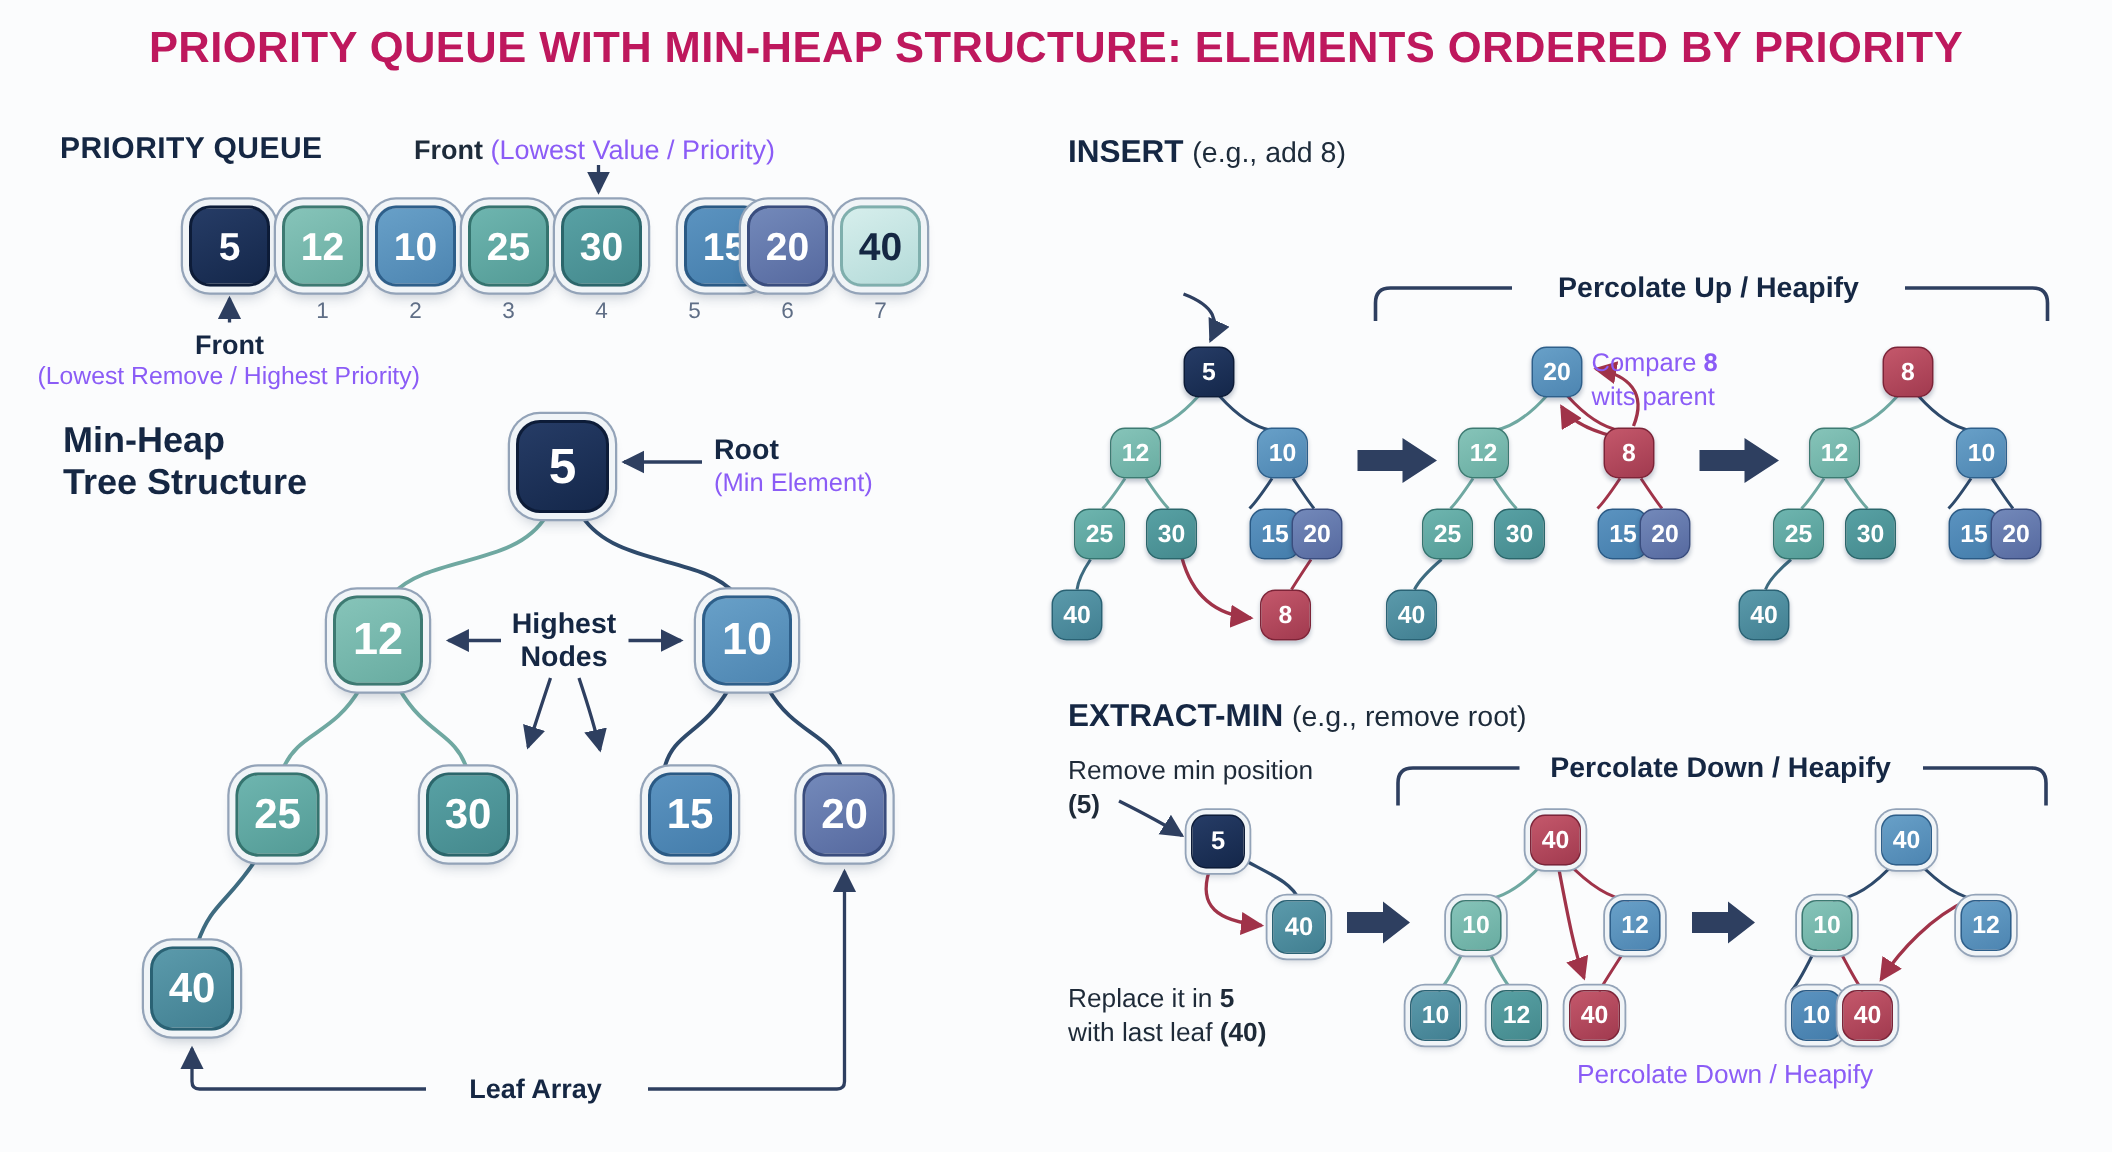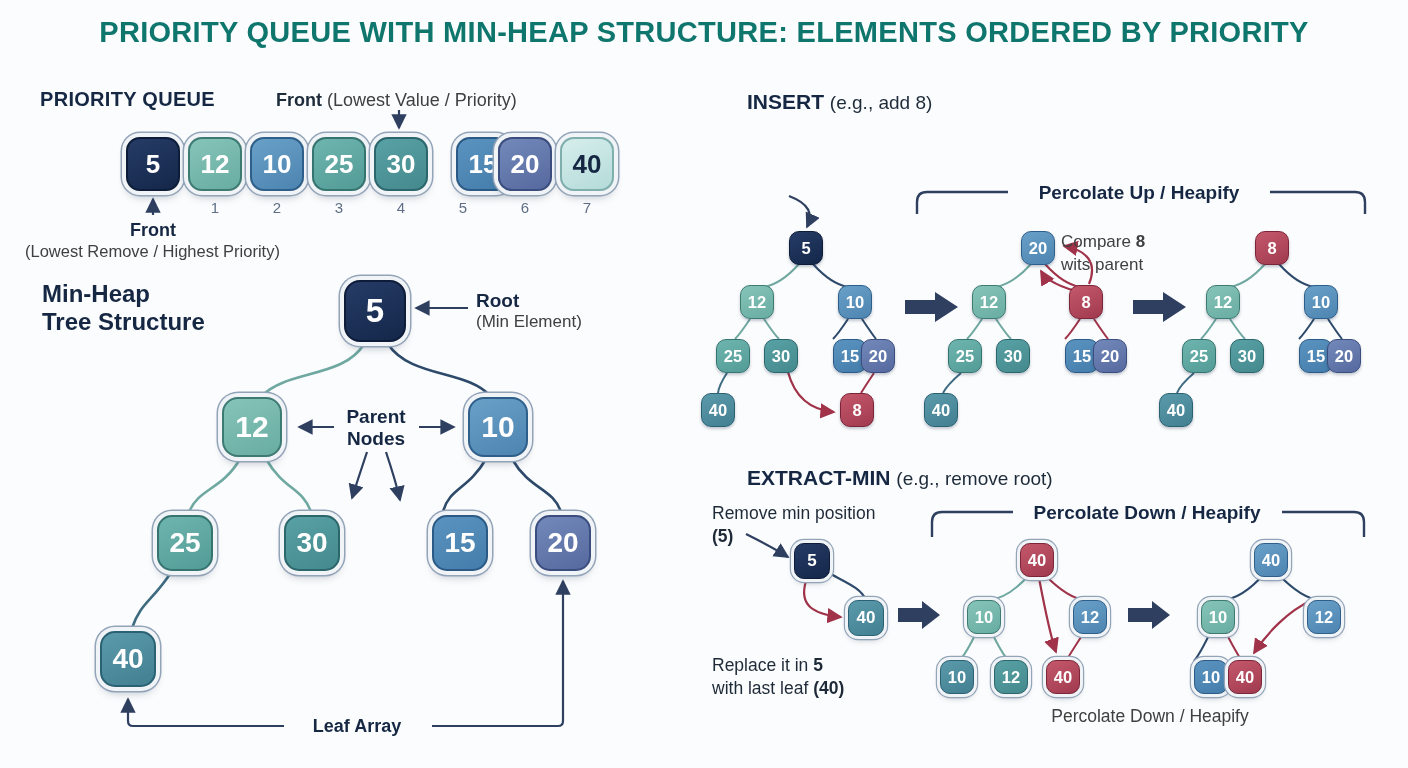--- a/index.html
+++ b/index.html
@@ -5,29 +5,29 @@
   html,body{margin:0;padding:0;}
   body{width:1408px;height:768px;position:relative;background:#fbfcfd;
        font-family:"Liberation Sans","DejaVu Sans",sans-serif;color:#1d2b3a;overflow:hidden;}
   .abs{position:absolute;}
   .ctr{transform:translateX(-50%);text-align:center;}
   #stage{position:absolute;inset:0;}
   svg.layer{position:absolute;left:0;top:0;}
 
   
   .title{left:0;right:0;top:16px;text-align:center;font-size:29px;font-weight:800;
-         letter-spacing:.3px;color:#0f766e;}
+         letter-spacing:.3px;color:#be185d;}
   .h1{font-size:20px;font-weight:800;color:#152743;letter-spacing:.3px;}
   .h2{font-size:24px;font-weight:800;color:#152743;line-height:28px;}
-  .sechead{font-size:21px;font-weight:800;color:#152743;margin-left:35px;}
+  .sechead{font-size:21px;font-weight:800;color:#152743;}
   .sechead .sub{font-weight:400;font-size:19px;color:#1d2b3a;}
   .body{font-size:17.5px;line-height:23px;color:#1e2a38;}
   .body b{font-weight:700;}
   .lbl{font-size:18px;font-weight:700;color:#152743;}
-  .lbl2{font-size:16.5px;color:#404040;}
+  .lbl2{font-size:16.5px;color:#8b5cf6;}
   .bracket-lbl{font-size:19px;font-weight:700;color:#152743;white-space:nowrap;}
   .idx{font-size:15px;color:#5f6e86;transform:translateX(-50%);}
 
   
   .nd{position:absolute;transform:translate(-50%,-50%);display:flex;align-items:center;
       justify-content:center;color:#fff;font-weight:700;border-style:solid;box-sizing:border-box;
       font-family:"Liberation Sans","DejaVu Sans",sans-serif;}
   .s34{width:34px;height:34px;border-radius:10px;font-size:16.5px;border-width:1.5px;
        box-shadow:0 2px 3px rgba(25,45,75,.25);}
   .s36{width:36px;height:36px;border-radius:10px;font-size:17px;border-width:1.5px;}
@@ -204,21 +204,21 @@
   <div class="nd s56 ring c-bluemid" style="left:440px;top:543px;">15</div>
   <div class="nd s56 ring c-bluepurple" style="left:563px;top:543px;">20</div>
   <div class="nd s56 ring c-tealblue" style="left:128px;top:659px;">40</div>
 
   <div class="abs" style="left:476px;top:290px;">
     <div class="lbl" style="font-size:19px;">Root</div>
     <div class="lbl2" style="font-size:17px;">(Min Element)</div>
   </div>
 
   <div class="abs ctr" style="left:376px;top:406px;">
-    <div class="lbl" style="font-size:19px;">Parent</div>
+    <div class="lbl" style="font-size:19px;">Highest</div>
     <div class="lbl" style="font-size:19px;">Nodes</div>
   </div>
 
   <div class="abs lbl ctr" style="left:357px;top:716px;">Leaf Array</div>
 
   <div class="abs sechead" style="left:712px;top:90px;">
     <span>INSERT</span>
     <span class="sub"> <span>(e.g., add 8)</span></span>
   </div>
 

